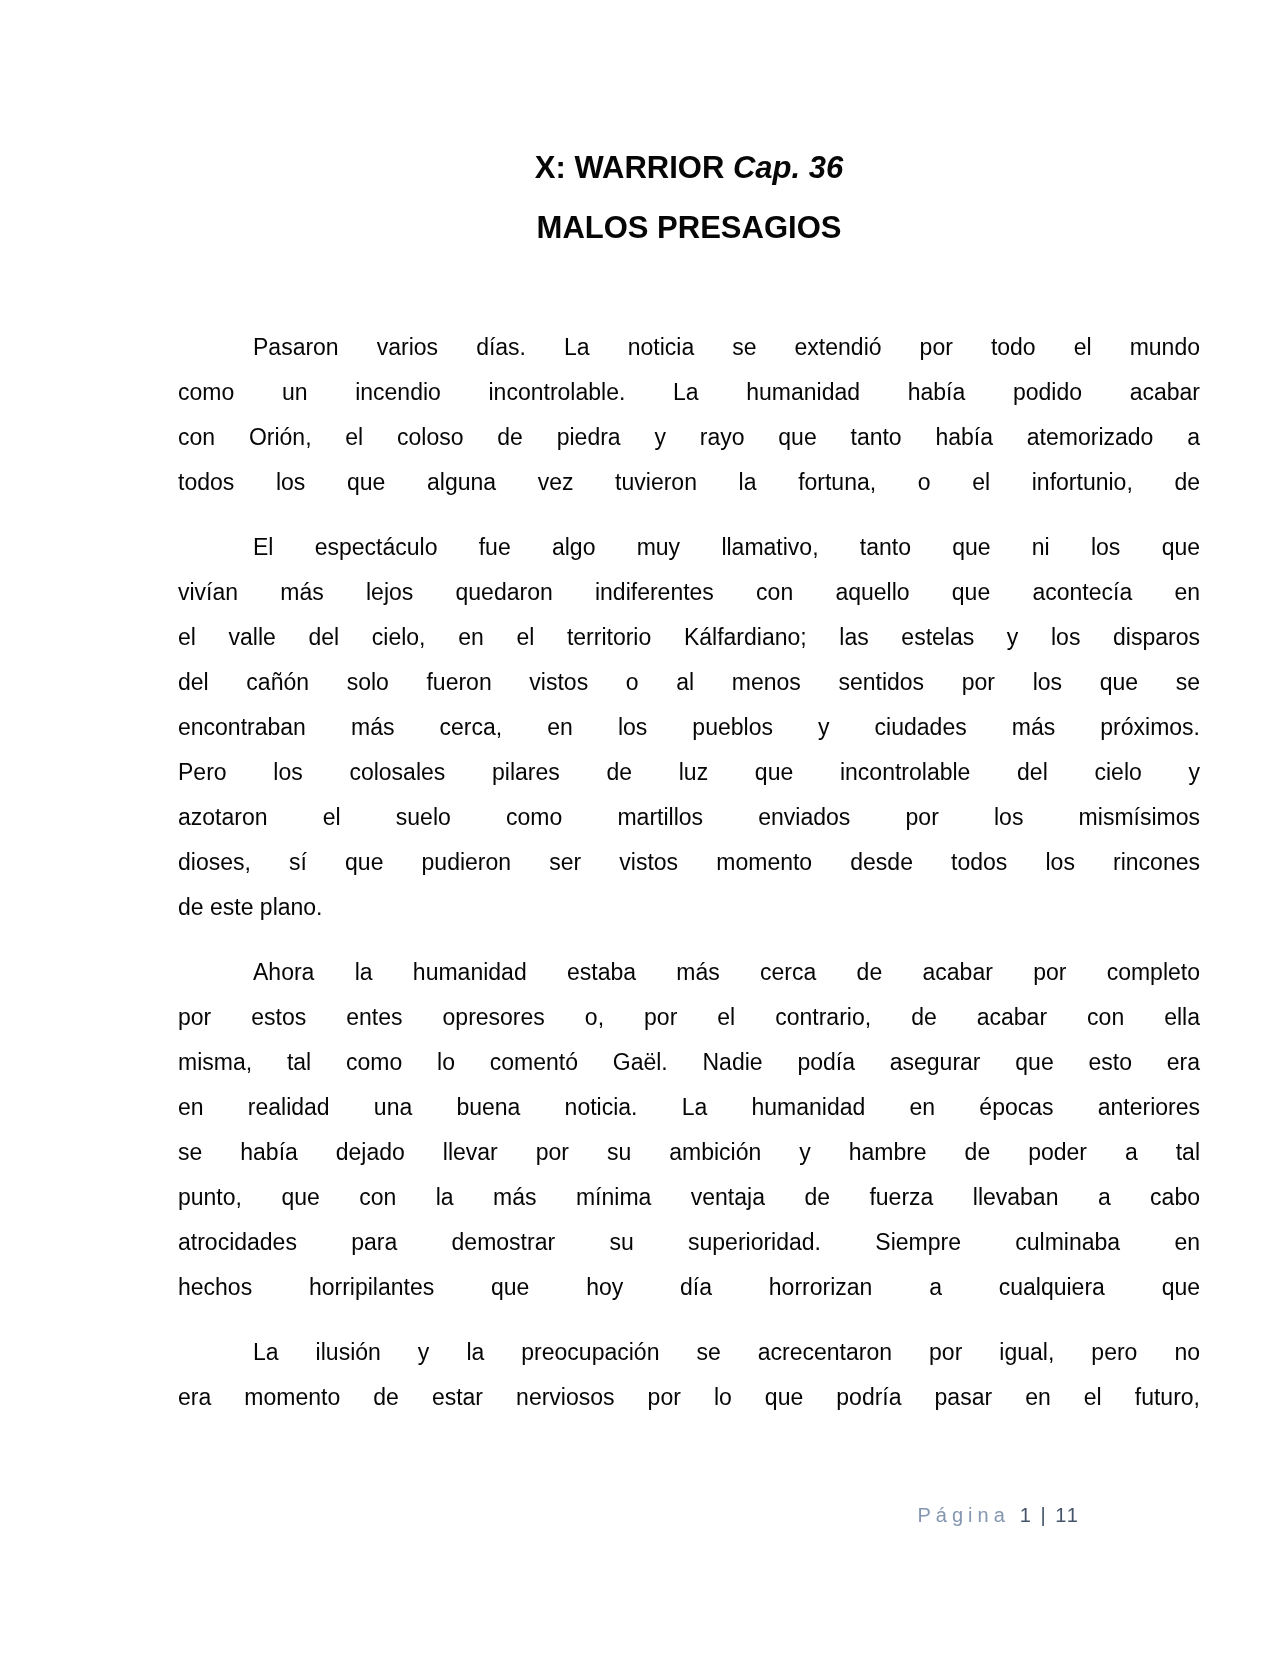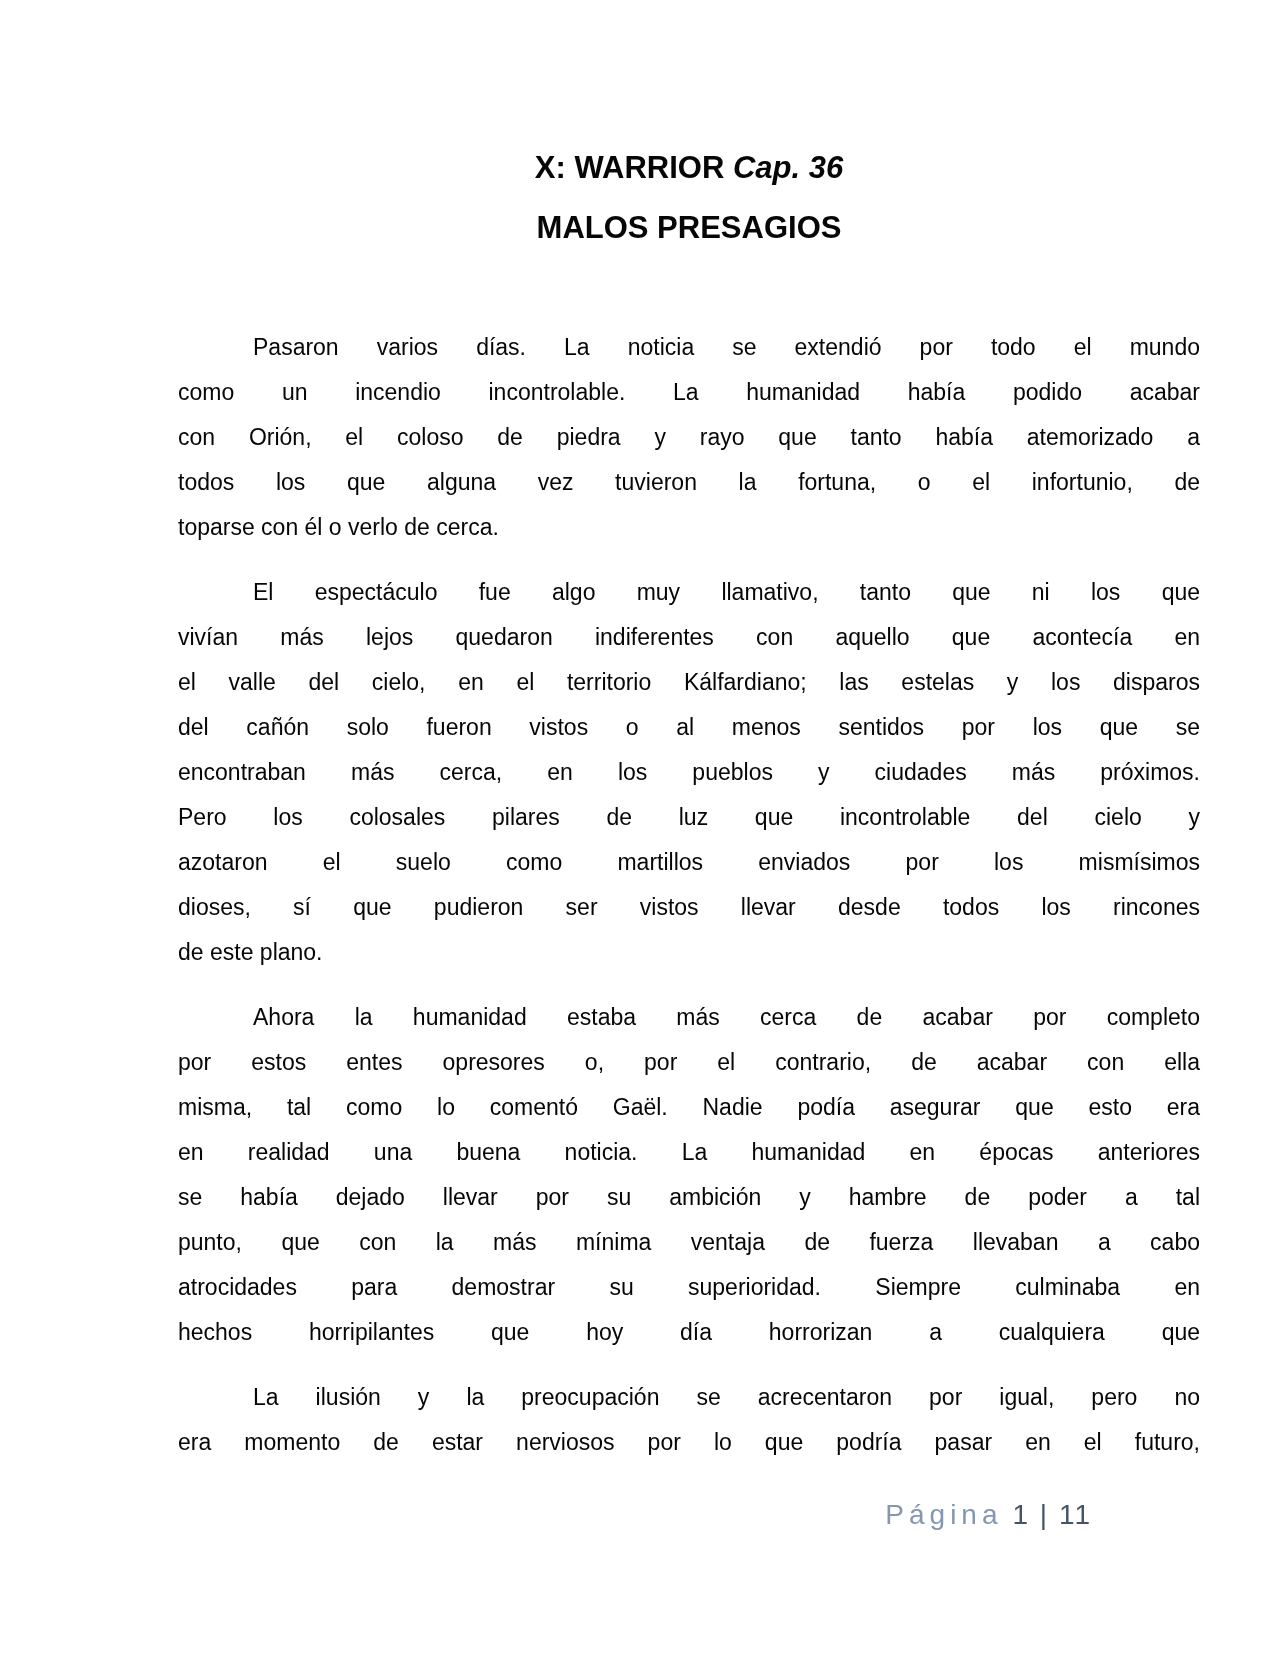--- a/index.html
+++ b/index.html
@@ -42,22 +42,22 @@
     text-align: justify;
     text-align-last: justify;
     white-space: normal;
   }
   .line.end { text-align-last: left; }
   .line.first { text-indent: 75px; }
 
   .footer {
     position: absolute;
     top: 1500px;
-    right: 188px;
-    font-size: 28px;
+    right: 200px;
+    font-size: 20px;
     line-height: 30px;
     white-space: nowrap;
   }
   .footer-label {
     color: #8496B0;
     letter-spacing: 5px;
     margin-right: 10px;
   }
   .footer-num {
     color: #44546A;
@@ -73,31 +73,30 @@
     <div class="title-line1"><span>X: WARRIOR</span> <span class="italic-part">Cap. 36</span></div>
     <div class="title-line2">MALOS PRESAGIOS</div>
   </div>
 
   <div class="body-text">
       <div class="para">
         <div class="line first">Pasaron varios días. La noticia se extendió por todo el mundo</div>
         <div class="line">como un incendio incontrolable. La humanidad había podido acabar</div>
         <div class="line">con Orión, el coloso de piedra y rayo que tanto había atemorizado a</div>
         <div class="line">todos los que alguna vez tuvieron la fortuna, o el infortunio, de</div>
-        <div class="line end">toparse con él o verlo de cerca.</div>
       </div>
       <div class="para">
         <div class="line first">El espectáculo fue algo muy llamativo, tanto que ni los que</div>
         <div class="line">vivían más lejos quedaron indiferentes con aquello que acontecía en</div>
         <div class="line">el valle del cielo, en el territorio Kálfardiano; las estelas y los disparos</div>
         <div class="line">del cañón solo fueron vistos o al menos sentidos por los que se</div>
         <div class="line">encontraban más cerca, en los pueblos y ciudades más próximos.</div>
         <div class="line">Pero los colosales pilares de luz que incontrolable del cielo y</div>
         <div class="line">azotaron el suelo como martillos enviados por los mismísimos</div>
-        <div class="line">dioses, sí que pudieron ser vistos llevar desde todos los rincones</div>
+        <div class="line">dioses, sí que pudieron ser vistos momento desde todos los rincones</div>
         <div class="line end">de este plano.</div>
       </div>
       <div class="para">
         <div class="line first">Ahora la humanidad estaba más cerca de acabar por completo</div>
         <div class="line">por estos entes opresores o, por el contrario, de acabar con ella</div>
         <div class="line">misma, tal como lo comentó Gaël. Nadie podía asegurar que esto era</div>
         <div class="line">en realidad una buena noticia. La humanidad en épocas anteriores</div>
         <div class="line">se había dejado llevar por su ambición y hambre de poder a tal</div>
         <div class="line">punto, que con la más mínima ventaja de fuerza llevaban a cabo</div>
         <div class="line">atrocidades para demostrar su superioridad. Siempre culminaba en</div>

